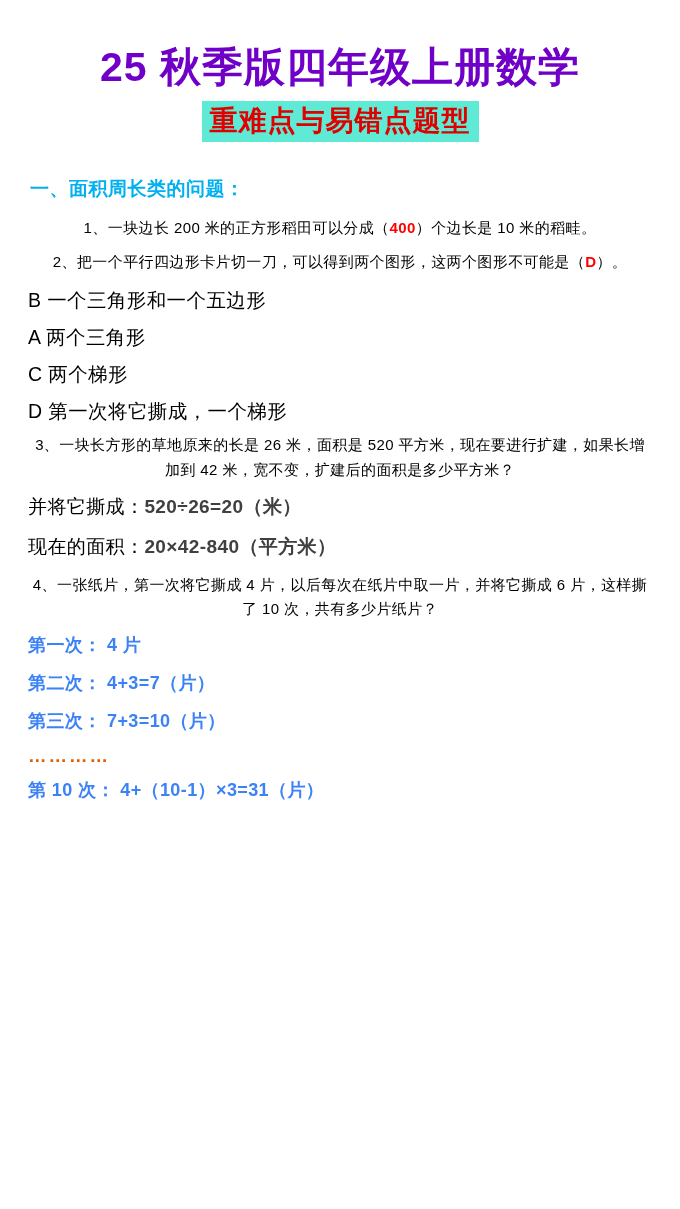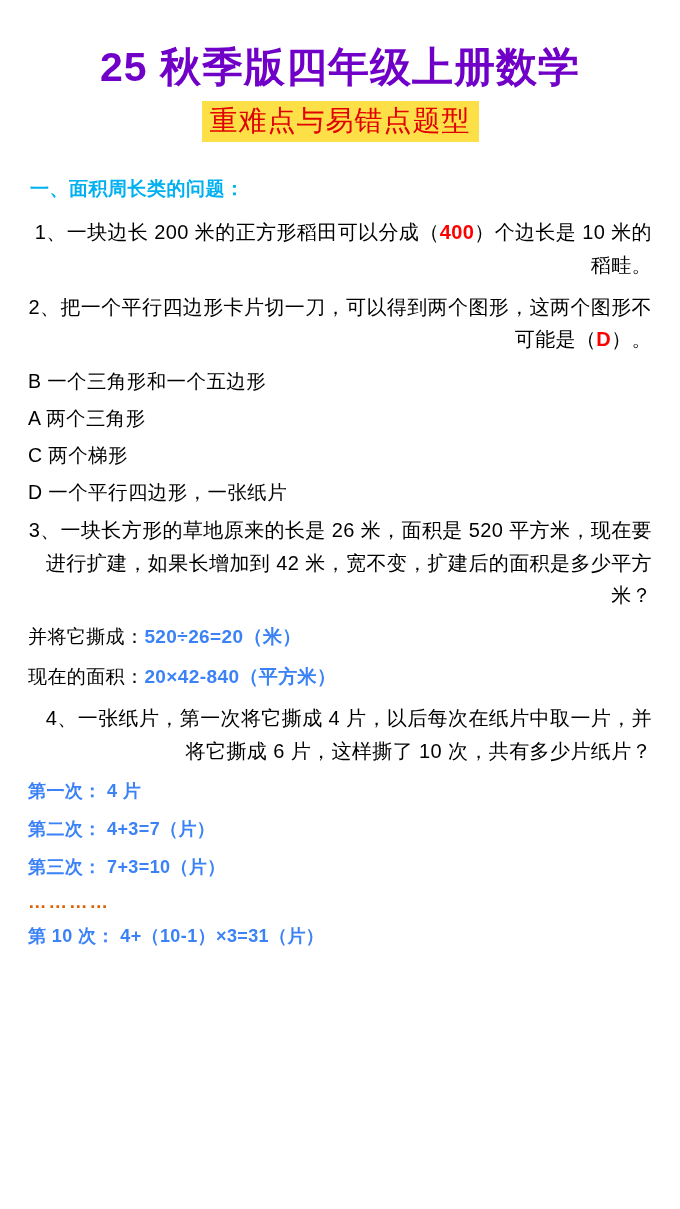--- a/index.html
+++ b/index.html
@@ -30,41 +30,41 @@
     line-height: 1.15;
     margin: 6px 0 4px 0;
     white-space: nowrap;
   }
   .title-sub-wrap {
     text-align: center;
     margin: 10px 0 0 0;
   }
   .title-sub {
     display: inline-block;
-    background: #fde047;
+    background: #5eead4;
     color: #e00000;
     font-size: 28px;
-    font-weight: normal;
+    font-weight: bold;
     line-height: 1.25;
     padding: 2px 8px 4px 8px;
     letter-spacing: 1px;
   }
   .section-head {
     color: #00b0f0;
     font-size: 19px;
     font-weight: bold;
     margin: 34px 0 14px 2px;
     letter-spacing: 0.5px;
   }
   .q {
-    font-size: 20px;
+    font-size: 15px;
     line-height: 1.62;
     margin: 0 0 10px 0;
     letter-spacing: 0.4px;
-    text-align: right;
+    text-align: center;
   }
   .opt {
     font-size: 19.5px;
     line-height: 1.6;
     margin: 0 0 6px 0;
     letter-spacing: 0.4px;
   }
   .ans-red {
     color: #ff0000;
     font-weight: bold;
@@ -72,21 +72,21 @@
   .ans-line {
     font-size: 19px;
     line-height: 1.6;
     margin: 0 0 10px 0;
     letter-spacing: 0.4px;
   }
   .ans-line .lbl {
     color: #000000;
   }
   .ans-line .val {
-    color: #3b82f6;
+    color: #404040;
     font-weight: bold;
   }
   .step {
     font-size: 18px;
     line-height: 1.6;
     margin: 0 0 9px 0;
     color: #3b82f6;
     font-weight: bold;
     letter-spacing: 0.4px;
   }
@@ -118,21 +118,21 @@
     <span>1、一块边长 200 米的正方形稻田可以分成（</span><span class="ans-red">400</span><span>）个边长是 10 米的稻畦。</span>
   </div>
 
   <div class="q">
     <span>2、把一个平行四边形卡片切一刀，可以得到两个图形，这两个图形不可能是（</span><span class="ans-red">D</span><span>）。</span>
   </div>
 
   <div class="opt">B 一个三角形和一个五边形</div>
   <div class="opt">A 两个三角形</div>
   <div class="opt">C 两个梯形</div>
-  <div class="opt">D 一个平行四边形，一张纸片</div>
+  <div class="opt">D 第一次将它撕成，一个梯形</div>
 
   <div class="q">3、一块长方形的草地原来的长是 26 米，面积是 520 平方米，现在要进行扩建，如果长增加到 42 米，宽不变，扩建后的面积是多少平方米？</div>
 
   <div class="ans-line">
     <span class="lbl">并将它撕成：</span><span class="val">520÷26=20（米）</span>
   </div>
 
   <div class="ans-line">
     <span class="lbl">现在的面积：</span><span class="val">20×42-840（平方米）</span>
   </div>

